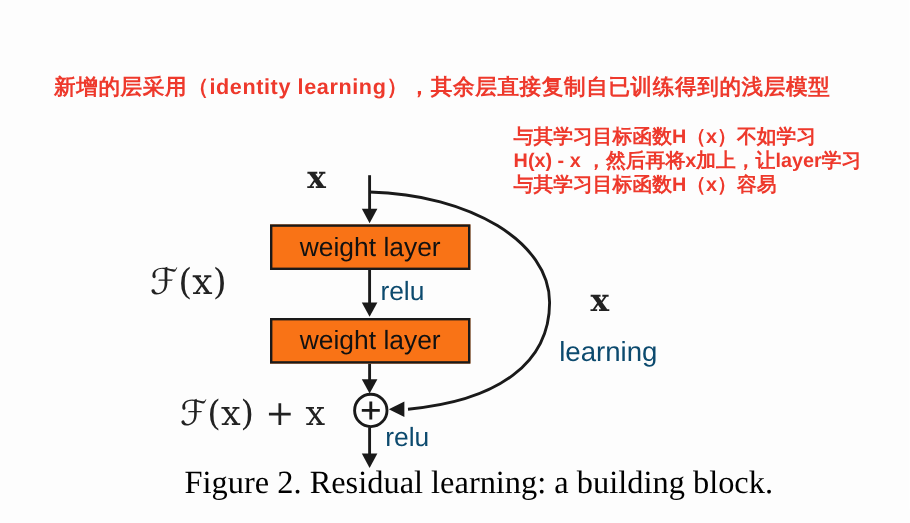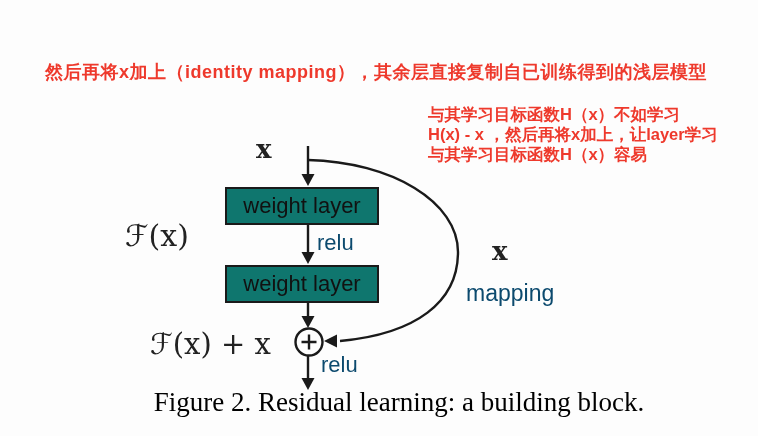--- a/index.html
+++ b/index.html
@@ -11,35 +11,35 @@
   .note-side{left:428px;top:104px;font-size:16.5px;line-height:20px;white-space:nowrap;}
   .math{font-family:"DejaVu Serif","DejaVu Sans",serif;color:#222;}
   .x-top{left:256px;top:134px;font-size:26px;font-weight:bold;}
   .fx{left:125px;top:218px;font-size:30px;}
   .fxx{left:150px;top:327px;font-size:29px;}
   .x-right{left:492px;top:236px;font-size:26px;font-weight:bold;}
   .dlabel{font-family:"Liberation Sans",sans-serif;color:#0c4a6e;}
   .relu1{left:317px;top:230px;font-size:22px;}
   .relu2{left:321px;top:352px;font-size:22px;}
   .identity{left:466px;top:280px;font-size:23px;}
-  .wbox{left:225px;width:154px;height:38px;box-sizing:border-box;
-        border:2px solid #1a1a1a;background:#0f766e;display:flex;align-items:center;
+  .wbox{left:225px;width:167px;height:38px;box-sizing:border-box;
+        border:2px solid #1a1a1a;background:#f97316;display:flex;align-items:center;
         justify-content:center;font-size:22px;color:#111;font-family:"Liberation Sans",sans-serif;}
   .wbox1{top:187px;}
   .wbox2{top:265px;}
   .caption{left:0;top:387px;width:758px;text-align:center;
            font-family:"Liberation Serif",serif;font-size:27px;color:#000;padding-left:20px;}
   svg.overlay{position:absolute;left:0;top:0;pointer-events:none;}
 </style>
 </head>
 <body>
 
 <div class="page">
 
-  <div class="abs red-note note-top">然后再将x加上（identity mapping），其余层直接复制自已训练得到的浅层模型</div>
+  <div class="abs red-note note-top">新增的层采用（identity learning），其余层直接复制自已训练得到的浅层模型</div>
 
   <div class="abs red-note note-side">
     <div>与其学习目标函数H（x）不如学习</div>
     <div>H(x) - x ，然后再将x加上，让layer学习</div>
     <div>与其学习目标函数H（x）容易</div>
   </div>
 
   <svg class="overlay" width="758" height="436" viewBox="0 0 758 436">
     <g stroke="#1a1a1a" stroke-width="2.4" fill="none">
 
@@ -71,17 +71,17 @@
   <div class="abs wbox wbox1">weight layer</div>
   <div class="abs wbox wbox2">weight layer</div>
 
   <div class="abs math x-top">x</div>
   <div class="abs math fxx">ℱ(x) + x</div>
   <div class="abs math fx">ℱ(x)</div>
   <div class="abs math x-right">x</div>
 
   <div class="abs dlabel relu1">relu</div>
   <div class="abs dlabel relu2">relu</div>
-  <div class="abs dlabel identity">mapping</div>
+  <div class="abs dlabel identity">learning</div>
 
   <div class="abs caption">Figure 2. Residual learning: a building block.</div>
 
 </div>
 
 </body></html>

